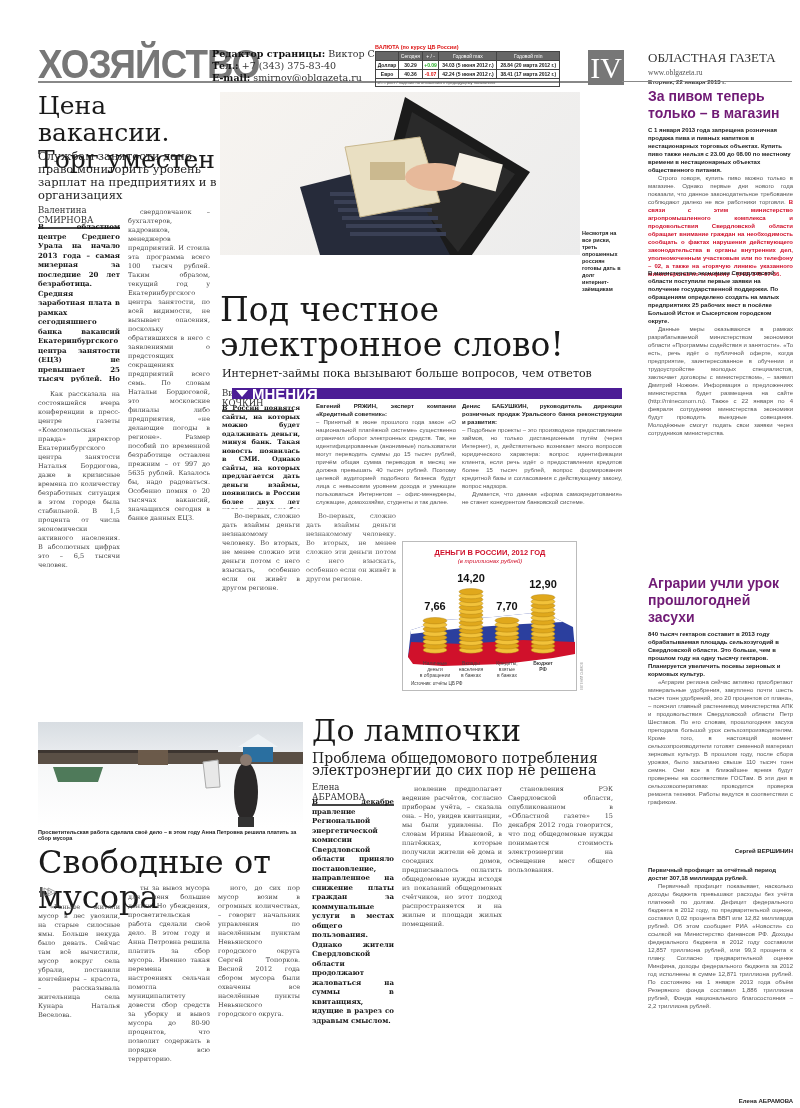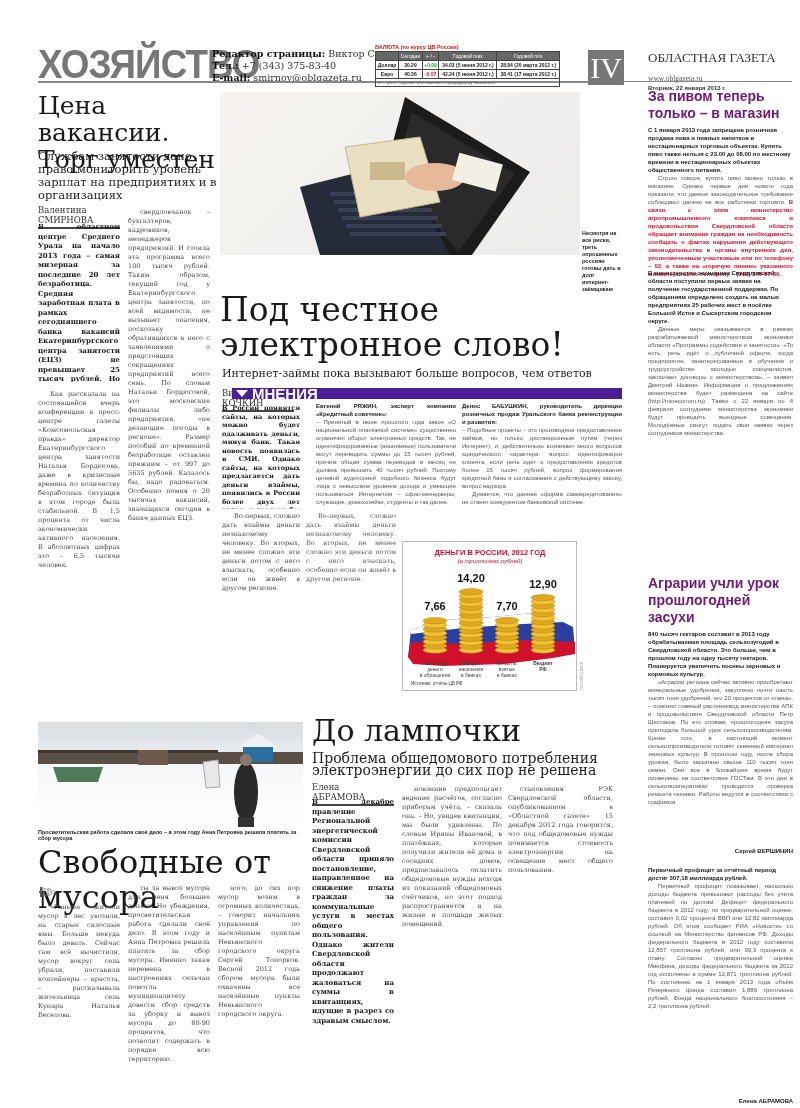--- a/index.html
+++ b/index.html
@@ -12,21 +12,21 @@
 .fx{left:375px;top:44px;width:185px;font-family:"Liberation Sans",sans-serif;font-size:5px}
 .fx .cap{color:#d11;font-weight:bold;font-size:5.5px;margin-bottom:1px}
 .fx table{border-collapse:collapse;width:100%}
 .fx th{background:#666;color:#fff;font-weight:normal;padding:1px;border:1px solid #444}
 .fx td{border:1px solid #444;padding:1px;text-align:center;font-weight:bold}
 .fx .up{color:#2a2}.fx .dn{color:#d11}
 .fx .note{font-size:4px;color:#555;border:1px solid #444;border-top:none;padding:1px}
 .roman{left:588px;top:50px;width:36px;height:35px;background:#777;color:#fff;font-family:"Liberation Serif",serif;font-size:30px;text-align:center;line-height:35px}
 .paper{left:648px;top:50px;font-family:"Liberation Serif",serif}
 .paper .n{font-size:13px;color:#333}
-.paper .u{font-size:7.5px;color:#555;margin-top:8px}
+.paper .u{font-size:7.5px;color:#555;margin-top:2px}
 .paper .d{font-size:6px;font-weight:bold;color:#333;margin-top:2px;font-family:"Liberation Sans",sans-serif}
 .right-rule{left:622px;top:81px;width:170px;height:1px;background:#888}
 h1.big{font-family:"DejaVu Serif",serif;font-weight:normal;color:#1a1a1a;line-height:1.08}
 .sub{font-family:"DejaVu Serif",serif;color:#222}
 .byline{font-size:8.5px;color:#333;border-bottom:2px solid #444;padding-bottom:2px}
 .lead{font-size:7px;font-weight:bold;line-height:9.5px;text-align:justify}
 .body{font-size:6.5px;line-height:9px;color:#444;text-align:justify}
 .body p{text-indent:12px}
 .col{position:absolute}
 .rt-h{font-family:"Liberation Sans",sans-serif;font-weight:bold;font-size:14px;line-height:17px;color:#701a75}

